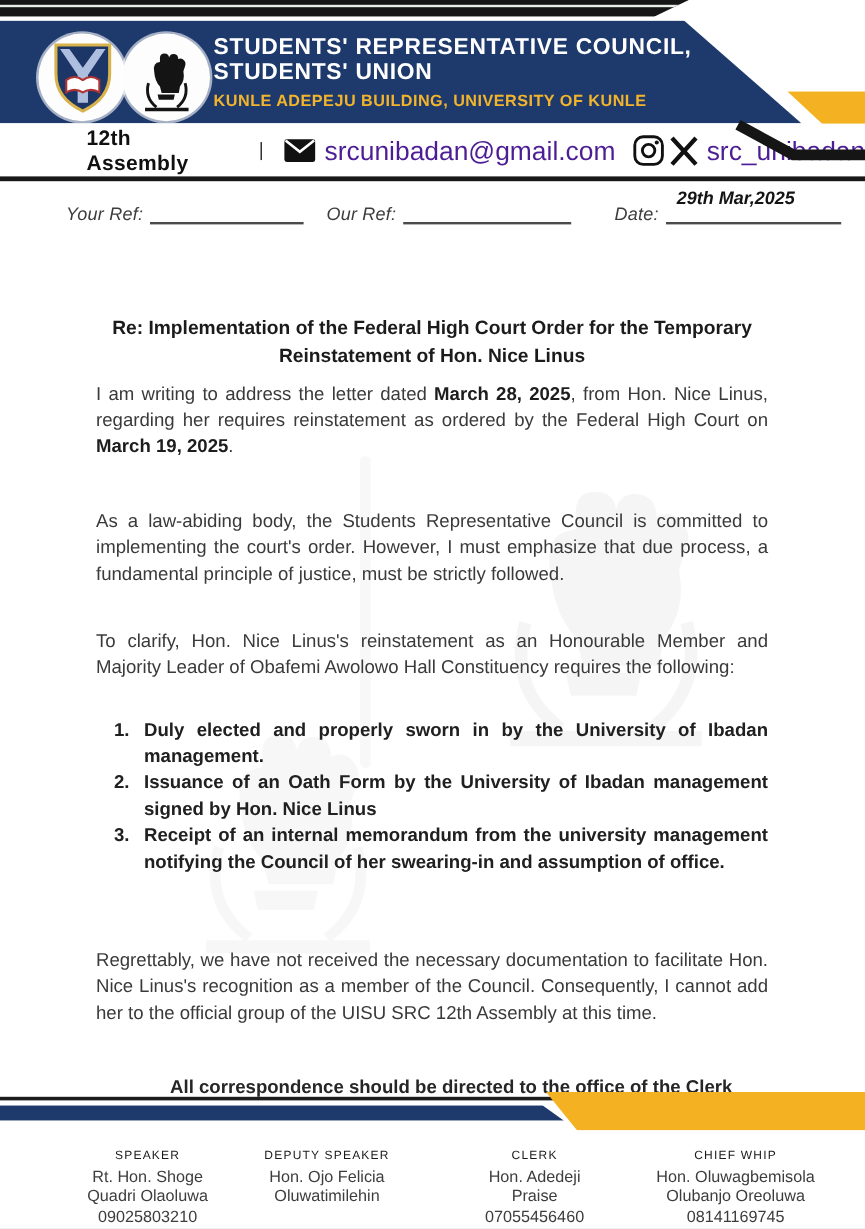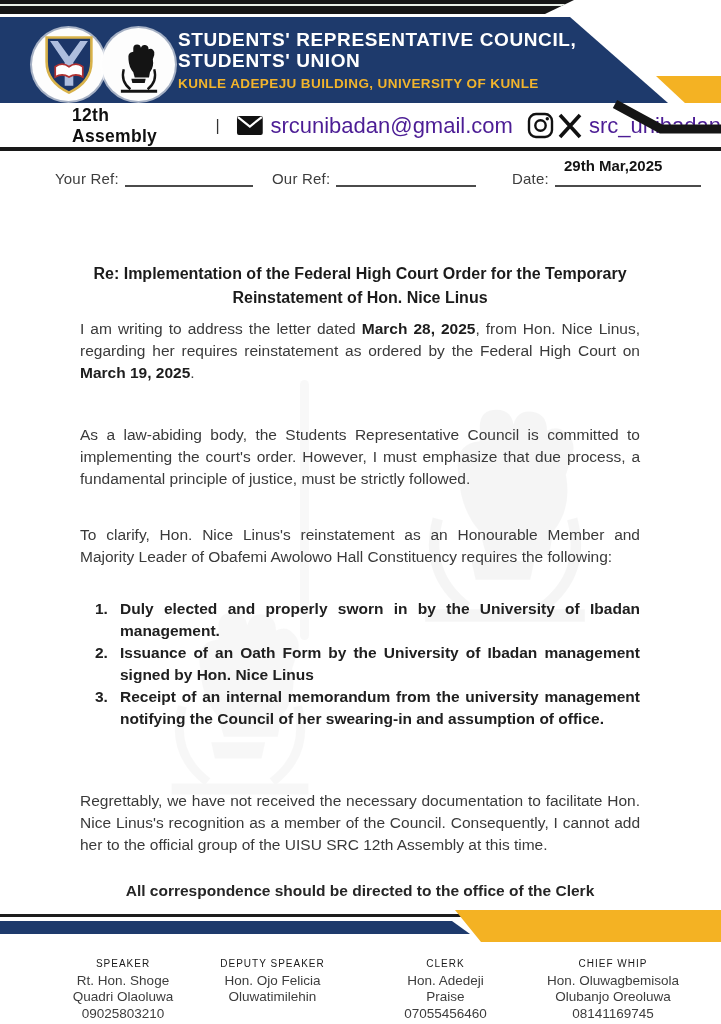--- a/index.html
+++ b/index.html
@@ -25,38 +25,38 @@
                        clip-path:polygon(0 0,100% 0,100% 100%,30px 100%); }
   .contact-strip { position:absolute; top:103px; left:0; width:721px; height:45px; background:#ffffff; }
   .contact-inner { position:absolute; left:72px; top:0; height:45px; display:flex; align-items:center; }
   .assembly { font-size:17.5px; font-weight:bold; color:#101010; letter-spacing:.3px; }
   .pipe { color:#333; margin:0 16px 0 18px; font-size:16px; }
   .contact-text { font-size:22px; color:#4c1d95; margin-left:7px; }
   .soc { margin-left:14px; display:flex; align-items:center; }
   .chevron-svg { position:absolute; left:605px; top:100px; }
   .header-rule { position:absolute; top:147px; left:0; width:721px; height:4px; background:#181818; }
   
-  .ref-group { position:absolute; top:170px; display:flex; align-items:flex-end; }
+  .ref-group { position:absolute; top:170px; display:flex; align-items:flex-end;font-style:italic; }
   .ref-label { font-size:15px; color:#3d3d3d; letter-spacing:.2px; }
   .ref-line { display:inline-block; border-bottom:2px solid #4b4b4b; height:13px; margin-left:6px; }
   .date-value { position:absolute; left:52px; top:-13px; font-weight:bold; color:#141414;
                 font-size:15px; white-space:nowrap; }
   
   .body-text { position:absolute; left:80px; width:560px; font-size:15.5px; line-height:22px;
                color:#3a3a3a; text-align:justify; margin:0; }
   .body-text b { color:#1d1d1d; }
   .salutation { text-align:left; }
   .subject { position:absolute; left:80px; width:560px; text-align:center; font-weight:bold;
              color:#1b1b1b; font-size:16px; line-height:24px; margin:0; }
   ol.points { position:absolute; left:95px; width:545px; margin:0; padding:0; list-style:none;
               font-weight:bold; color:#202020; font-size:15.5px; line-height:22px; text-align:justify; }
   ol.points li { position:relative; padding-left:25px; }
   ol.points .num { position:absolute; left:0; }
   .closing { position:absolute; left:80px; width:560px; text-align:center; font-weight:bold;
-             color:#262626; font-size:15.5px; margin:0; }
+             color:#262626; font-size:15.5px; margin:16px; }
   
   .watermark { position:absolute; color:#555; pointer-events:none; }
   
   .footer-thinline { position:absolute; top:914px; left:0; width:721px; height:2.5px; background:#1c1c1c; }
   .footer-navy { position:absolute; top:921px; left:0; width:470px; height:13px; background:#1e3a6c;
                  clip-path:polygon(0 0,452px 0,470px 100%,0 100%); }
   .footer-yellow { position:absolute; top:910px; left:455px; width:266px; height:32px; background:#f4b223;
                    clip-path:polygon(0 0,100% 0,100% 100%,26px 100%); }
   .officer { position:absolute; top:958px; text-align:center; color:#3d3d3d; }
   .officer .title { font-weight:normal; color:#191919; font-size:10px; letter-spacing:1px; margin-bottom:4px; }

